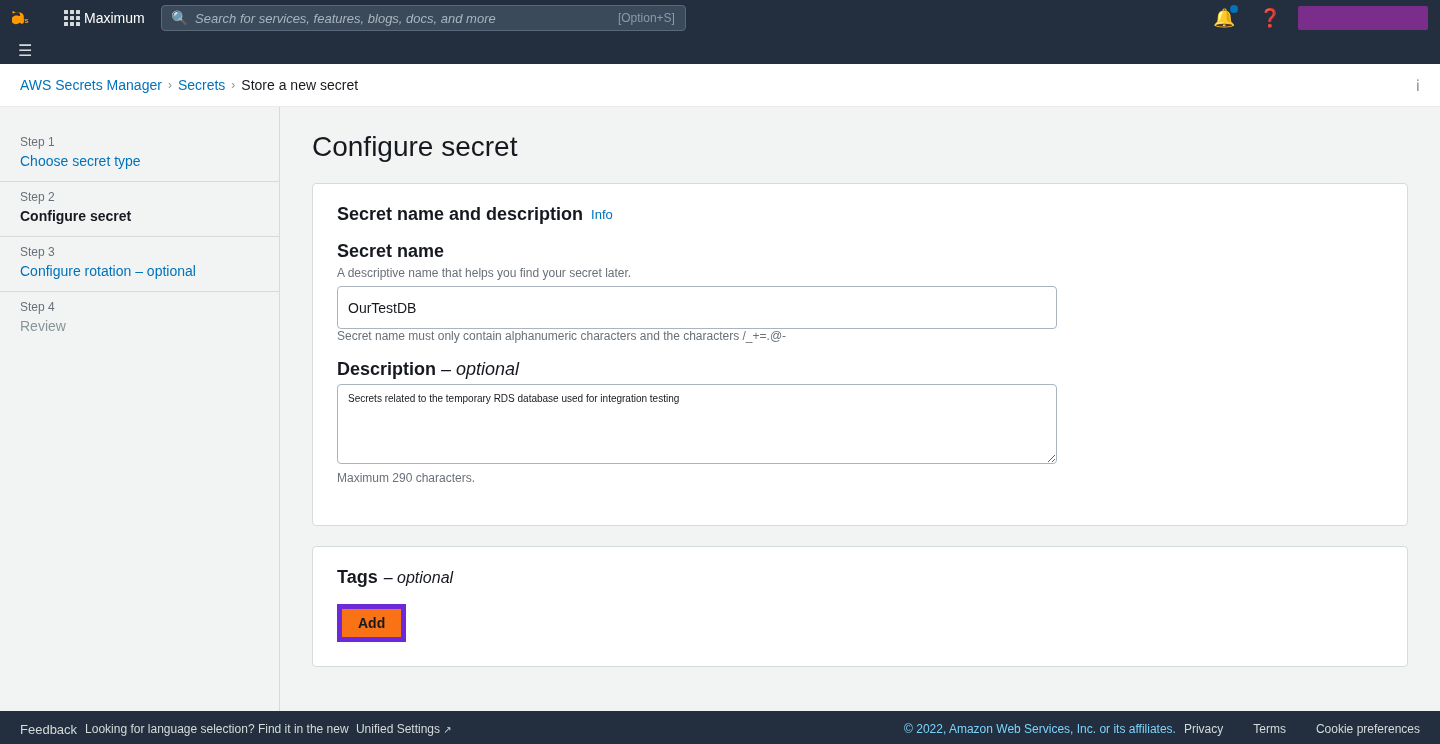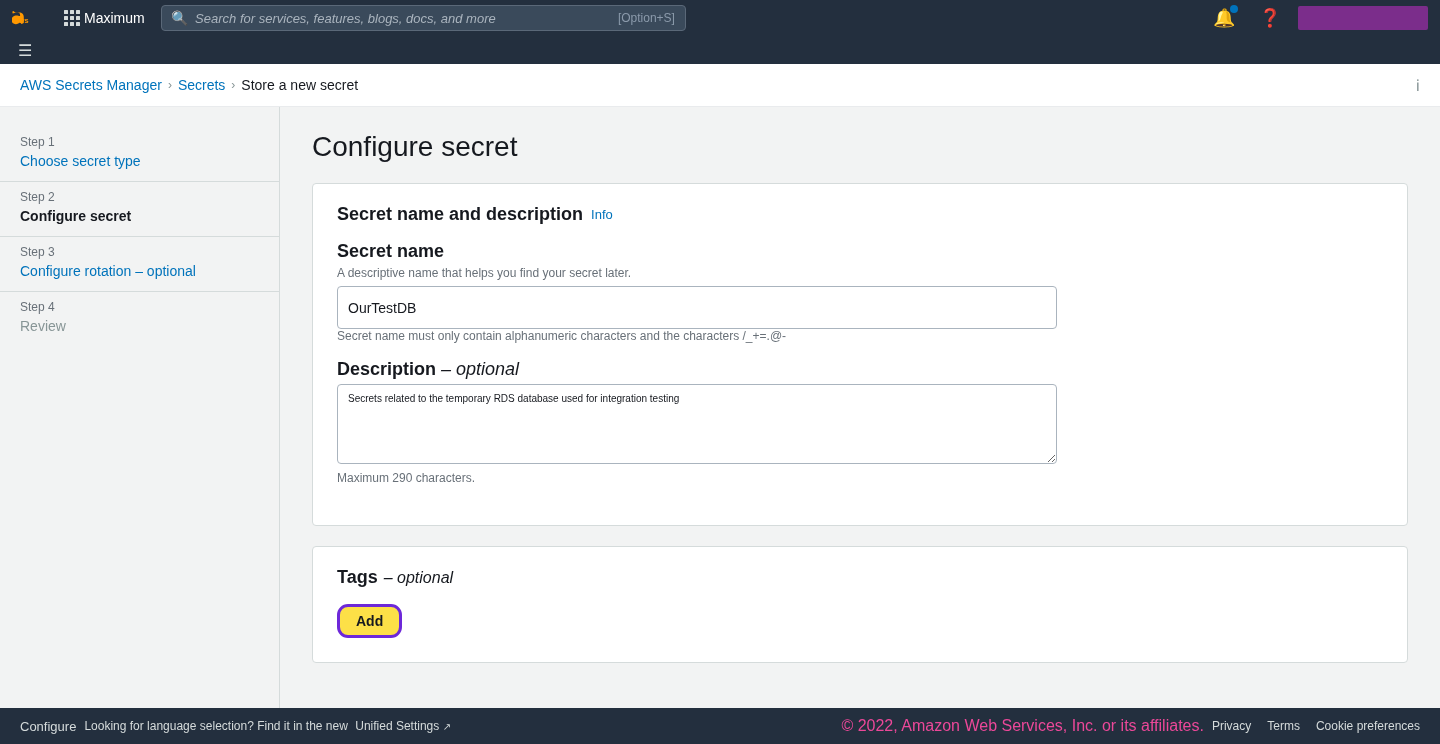--- a/index.html
+++ b/index.html
@@ -265,23 +265,23 @@
       font-weight: 700;
       color: #16191f;
       display: flex;
       align-items: center;
       gap: 6px;
       margin-bottom: 16px;
     }
     .tags-optional { font-weight: 400; font-style: italic; font-size: 16px; }
 
     .add-btn {
-      background: #fde047;
-      border: 3px solid #6d28d9;
-      border-radius: 11px;
+      background: #f97316;
+      border: 5px solid #6d28d9;
+      border-radius: 0;
       padding: 6px 16px;
       font-size: 14px;
       font-weight: 700;
       color: #16191f;
       cursor: pointer;
     }
 
     
     .footer {
       background: #232f3e;
@@ -298,27 +298,27 @@
       cursor: pointer;
       text-decoration: none;
     }
     .footer-text {
       color: #d5dbdb;
       font-size: 12px;
       flex: 1;
     }
     .footer-text a { color: #d5dbdb; }
     .footer-copy {
-      color: #ec4899;
-      font-size: 16px;
+      color: #7dd3fc;
+      font-size: 12px;
       margin-left: auto;
     }
     .footer-links {
       display: flex;
-      gap: 16px;
+      gap: 30px;
     }
     .footer-link {
       color: #d5dbdb;
       font-size: 12px;
       cursor: pointer;
       text-decoration: none;
     }
 
     
     .grid-icon { display: inline-grid; grid-template-columns: repeat(3,4px); gap: 2px; }
@@ -441,21 +441,21 @@
           </span>
         </div>
         <button class="add-btn">Add</button>
       </div>
     </div>
 
   </main>
 </div>
 
 <footer class="footer">
-  <a class="footer-feedback">Configure</a>
+  <a class="footer-feedback">Feedback</a>
   <span class="footer-text">
     <span>Looking for language selection? Find it in the new</span>
     <a style="color:#d5dbdb;margin-left:4px;">
       <span>Unified Settings</span>
       <span style="font-size:10px;"> ↗</span>
     </a>
   </span>
   <span class="footer-copy">© 2022, Amazon Web Services, Inc. or its affiliates.</span>
   <div class="footer-links">
     <a class="footer-link">Privacy</a>

